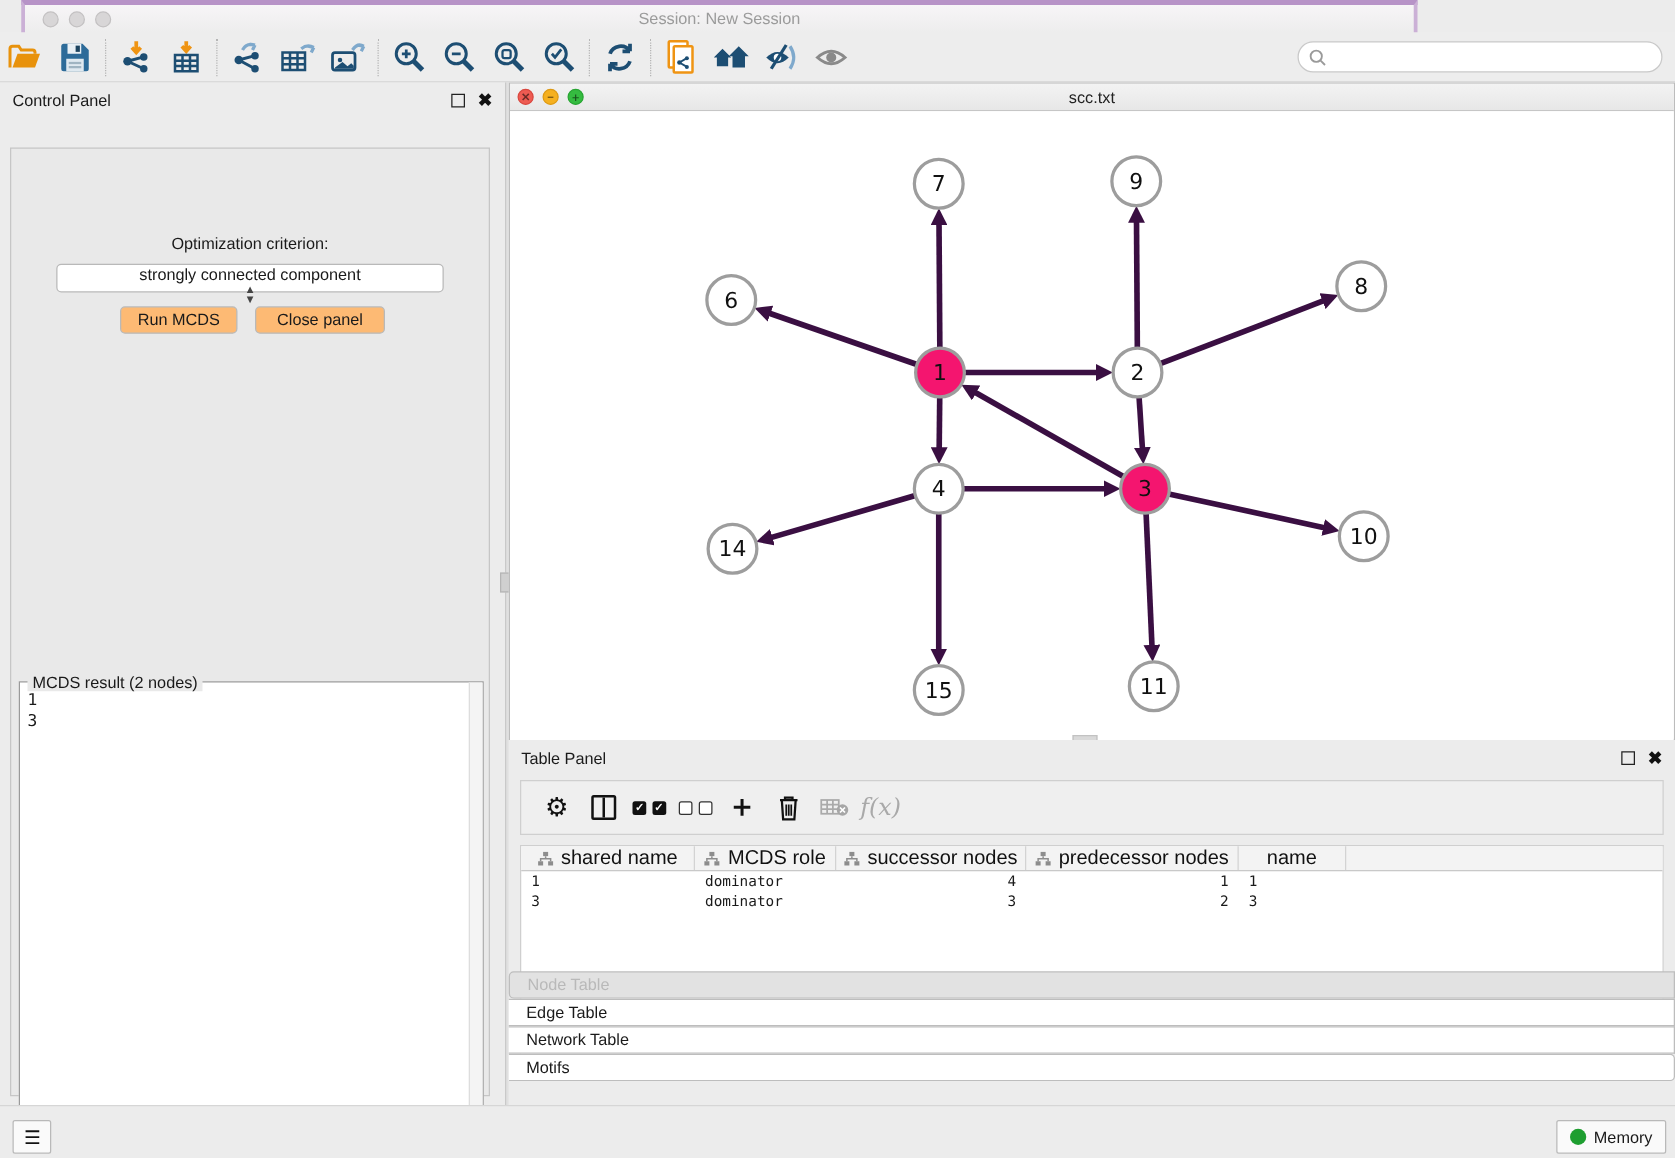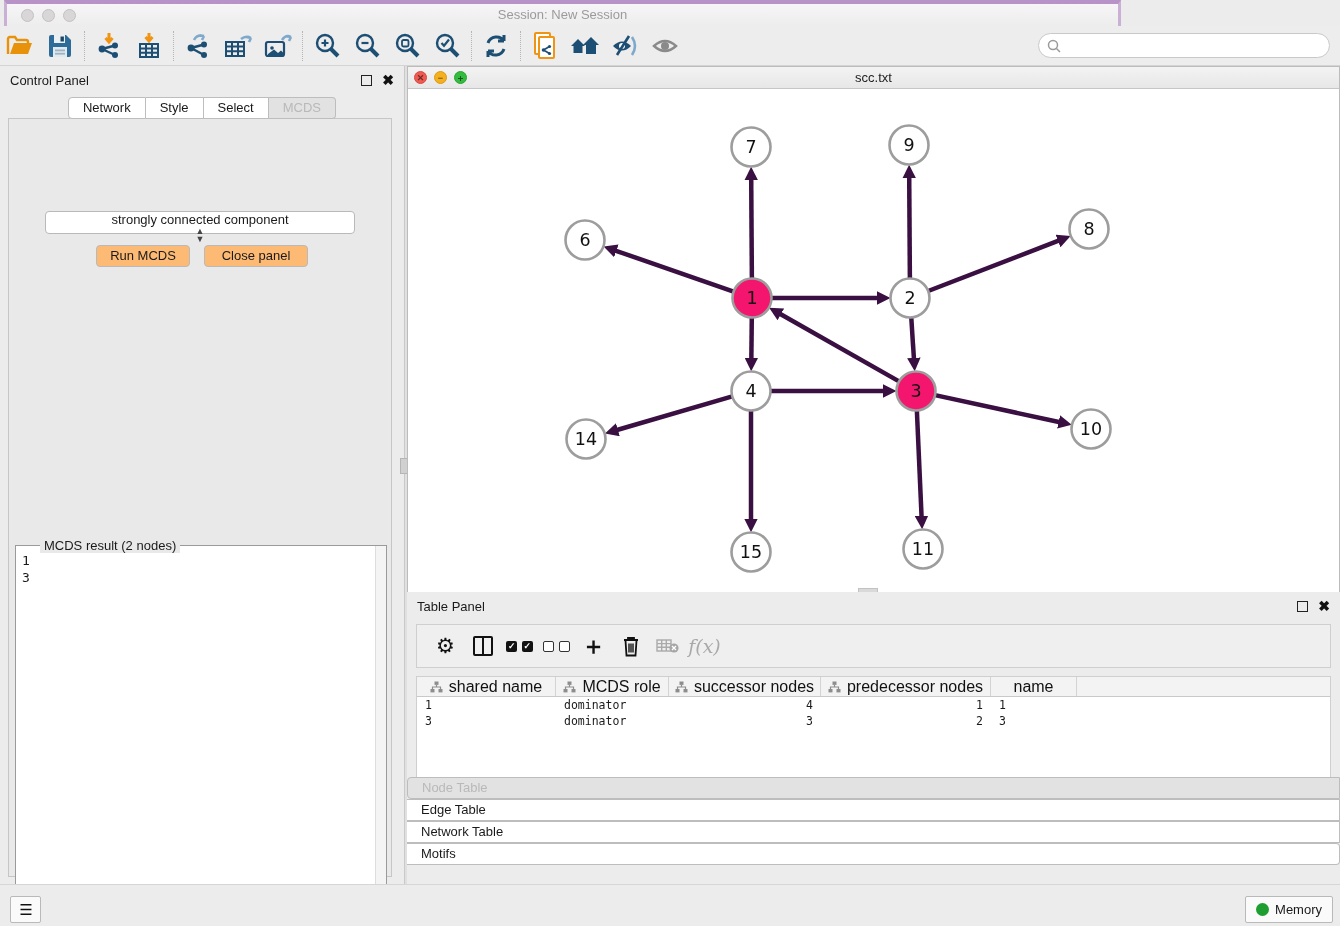--- a/index.html
+++ b/index.html
@@ -1,21 +1,21 @@
 <!DOCTYPE html>
 <html><head>
 <meta charset="utf-8">
 <style>
   * { margin:0; padding:0; box-sizing:border-box; }
   html,body { width:1340px; height:926px; }
   body { font-family:"Liberation Sans", sans-serif; background:#ececec; position:relative; overflow:hidden; color:#1a1a1a; }
   .abs { position:absolute; }
 
   
-  .titlebar { left:4px; top:0; width:1117px; height:26px; background:linear-gradient(#f7f5f7,#ededed); border-top:4px solid #b793c7; border-left:3px solid #cbb0d6; border-right:3px solid #cbb0d6; }
+  .titlebar { left:17px; top:0; width:1117px; height:26px; background:linear-gradient(#f7f5f7,#ededed); border-top:4px solid #b793c7; border-left:3px solid #cbb0d6; border-right:3px solid #cbb0d6; }
   .titlebar-title { width:100%; text-align:center; line-height:22px; font-size:13px; color:#9b9b9b; }
   .traffic { position:absolute; top:5px; width:13px; height:13px; border-radius:50%; }
   .tl-gray { background:#d8d6d7; border:1px solid #c3c1c2; }
 
   
   .toolbar { left:0; top:26px; width:1340px; height:40px; background:#ededed; border-bottom:1px solid #d4d4d4; display:flex; align-items:center; }
   .tb-btn { width:40px; height:34px; display:flex; align-items:center; justify-content:center; flex:0 0 auto; }
   .tb-sep { width:1px; height:30px; border-left:1px dotted #b5b5b5; margin:0 4px; flex:0 0 auto; }
   .searchbox { position:absolute; right:10px; top:7px; width:292px; height:25px; background:#fff; border:1px solid #c9c9c9; border-radius:13px; display:flex; align-items:center; padding-left:8px; }
   .searchbox input { border:none; outline:none; flex:1; font-size:12px; background:transparent; margin-left:5px; }
@@ -34,21 +34,21 @@
   .tab.active { background:#e2e2e2; color:#b9b9b9; }
   .cp-body { position:absolute; left:8px; top:52px; width:384px; height:759px; background:#e9e9e9; border:1px solid #c6c6c6; }
   .opt-label { position:absolute; left:0; top:68px; width:100%; text-align:center; font-size:13px; }
   .dropdown { position:absolute; left:36px; top:92px; width:310px; height:23px; background:#fff; border:1px solid #b9b9b9; border-radius:4px; font-size:13px; display:flex; align-items:center; padding:0 8px;flex-direction:column; }
   .dropdown .dd-val { flex:1; }
   .dd-arrows { font-size:9px; color:#444; line-height:8px; text-align:center; }
   .btn { position:absolute; height:22px; background:#fdba74; border:1px solid #b9b9b9; border-radius:4px; font-size:13px; text-align:center; line-height:20px; }
   .btn-run { left:87px; top:126px; width:94px; }
   .btn-close { left:195px; top:126px; width:104px; }
   .result-box { position:absolute; left:6px; top:426px; width:372px; height:378px; border:1px solid #9a9a9a; background:#fff; }
-  .result-legend { position:absolute; left:6px; top:-8px; background:#e9e9e9; padding:0 4px; font-size:13px;margin-left:18px; }
+  .result-legend { position:absolute; left:6px; top:-8px; background:#e9e9e9; padding:0 4px; font-size:13px; }
   .result-lines { position:absolute; left:0; top:4px; right:12px; bottom:0; padding:2px 6px; font-family:"DejaVu Sans Mono", monospace; font-size:13px; line-height:17px; white-space:pre; }
   .result-scroll { position:absolute; right:0; top:0; bottom:0; width:11px; background:#f4f4f4; border-left:1px solid #ddd; }
 
   
   .v-splitter { left:404px; top:66px; width:3px; height:818px; background:#e0e0e0; border-left:1px solid #c9c9c9; }
   .v-split-handle { left:400px; top:458px; width:8px; height:16px; background:#d0d0d0; border:1px solid #b5b5b5; }
   .h-split-handle { left:858px; top:588px; width:20px; height:5px; background:#d9d9d9; border:1px solid #c2c2c2; }
 
   
   .net-window { left:407px; top:66px; width:933px; height:526px; background:#fff; border:1px solid #bcbcbc; }
@@ -239,27 +239,22 @@
   </div>
 </div>
 
 <div class="abs control-panel">
   <div class="panel-head">
     <span class="panel-title">Control Panel</span>
     <span class="spacer"></span>
     <span class="wm-float"></span>
     <span class="wm-close">✖</span>
   </div>
-  <div class="cp-tabs" id="cp-tabs">
-      <div class="tab">Network</div>
-      <div class="tab">Style</div>
-      <div class="tab">Select</div>
-      <div class="tab active">MCDS</div>
-    </div>
   <div class="cp-body">
+    <div class="opt-label">Optimization criterion:</div>
     <div class="dropdown">
       <span class="dd-val">strongly connected component</span>
       <span class="dd-arrows">▲<br>▼</span>
     </div>
     <div class="btn btn-run">Run MCDS</div>
     <div class="btn btn-close">Close panel</div>
     <div class="result-box">
       <span class="result-legend">MCDS result (2 nodes)</span>
       <div class="result-lines" id="result-lines">1
 3</div>

